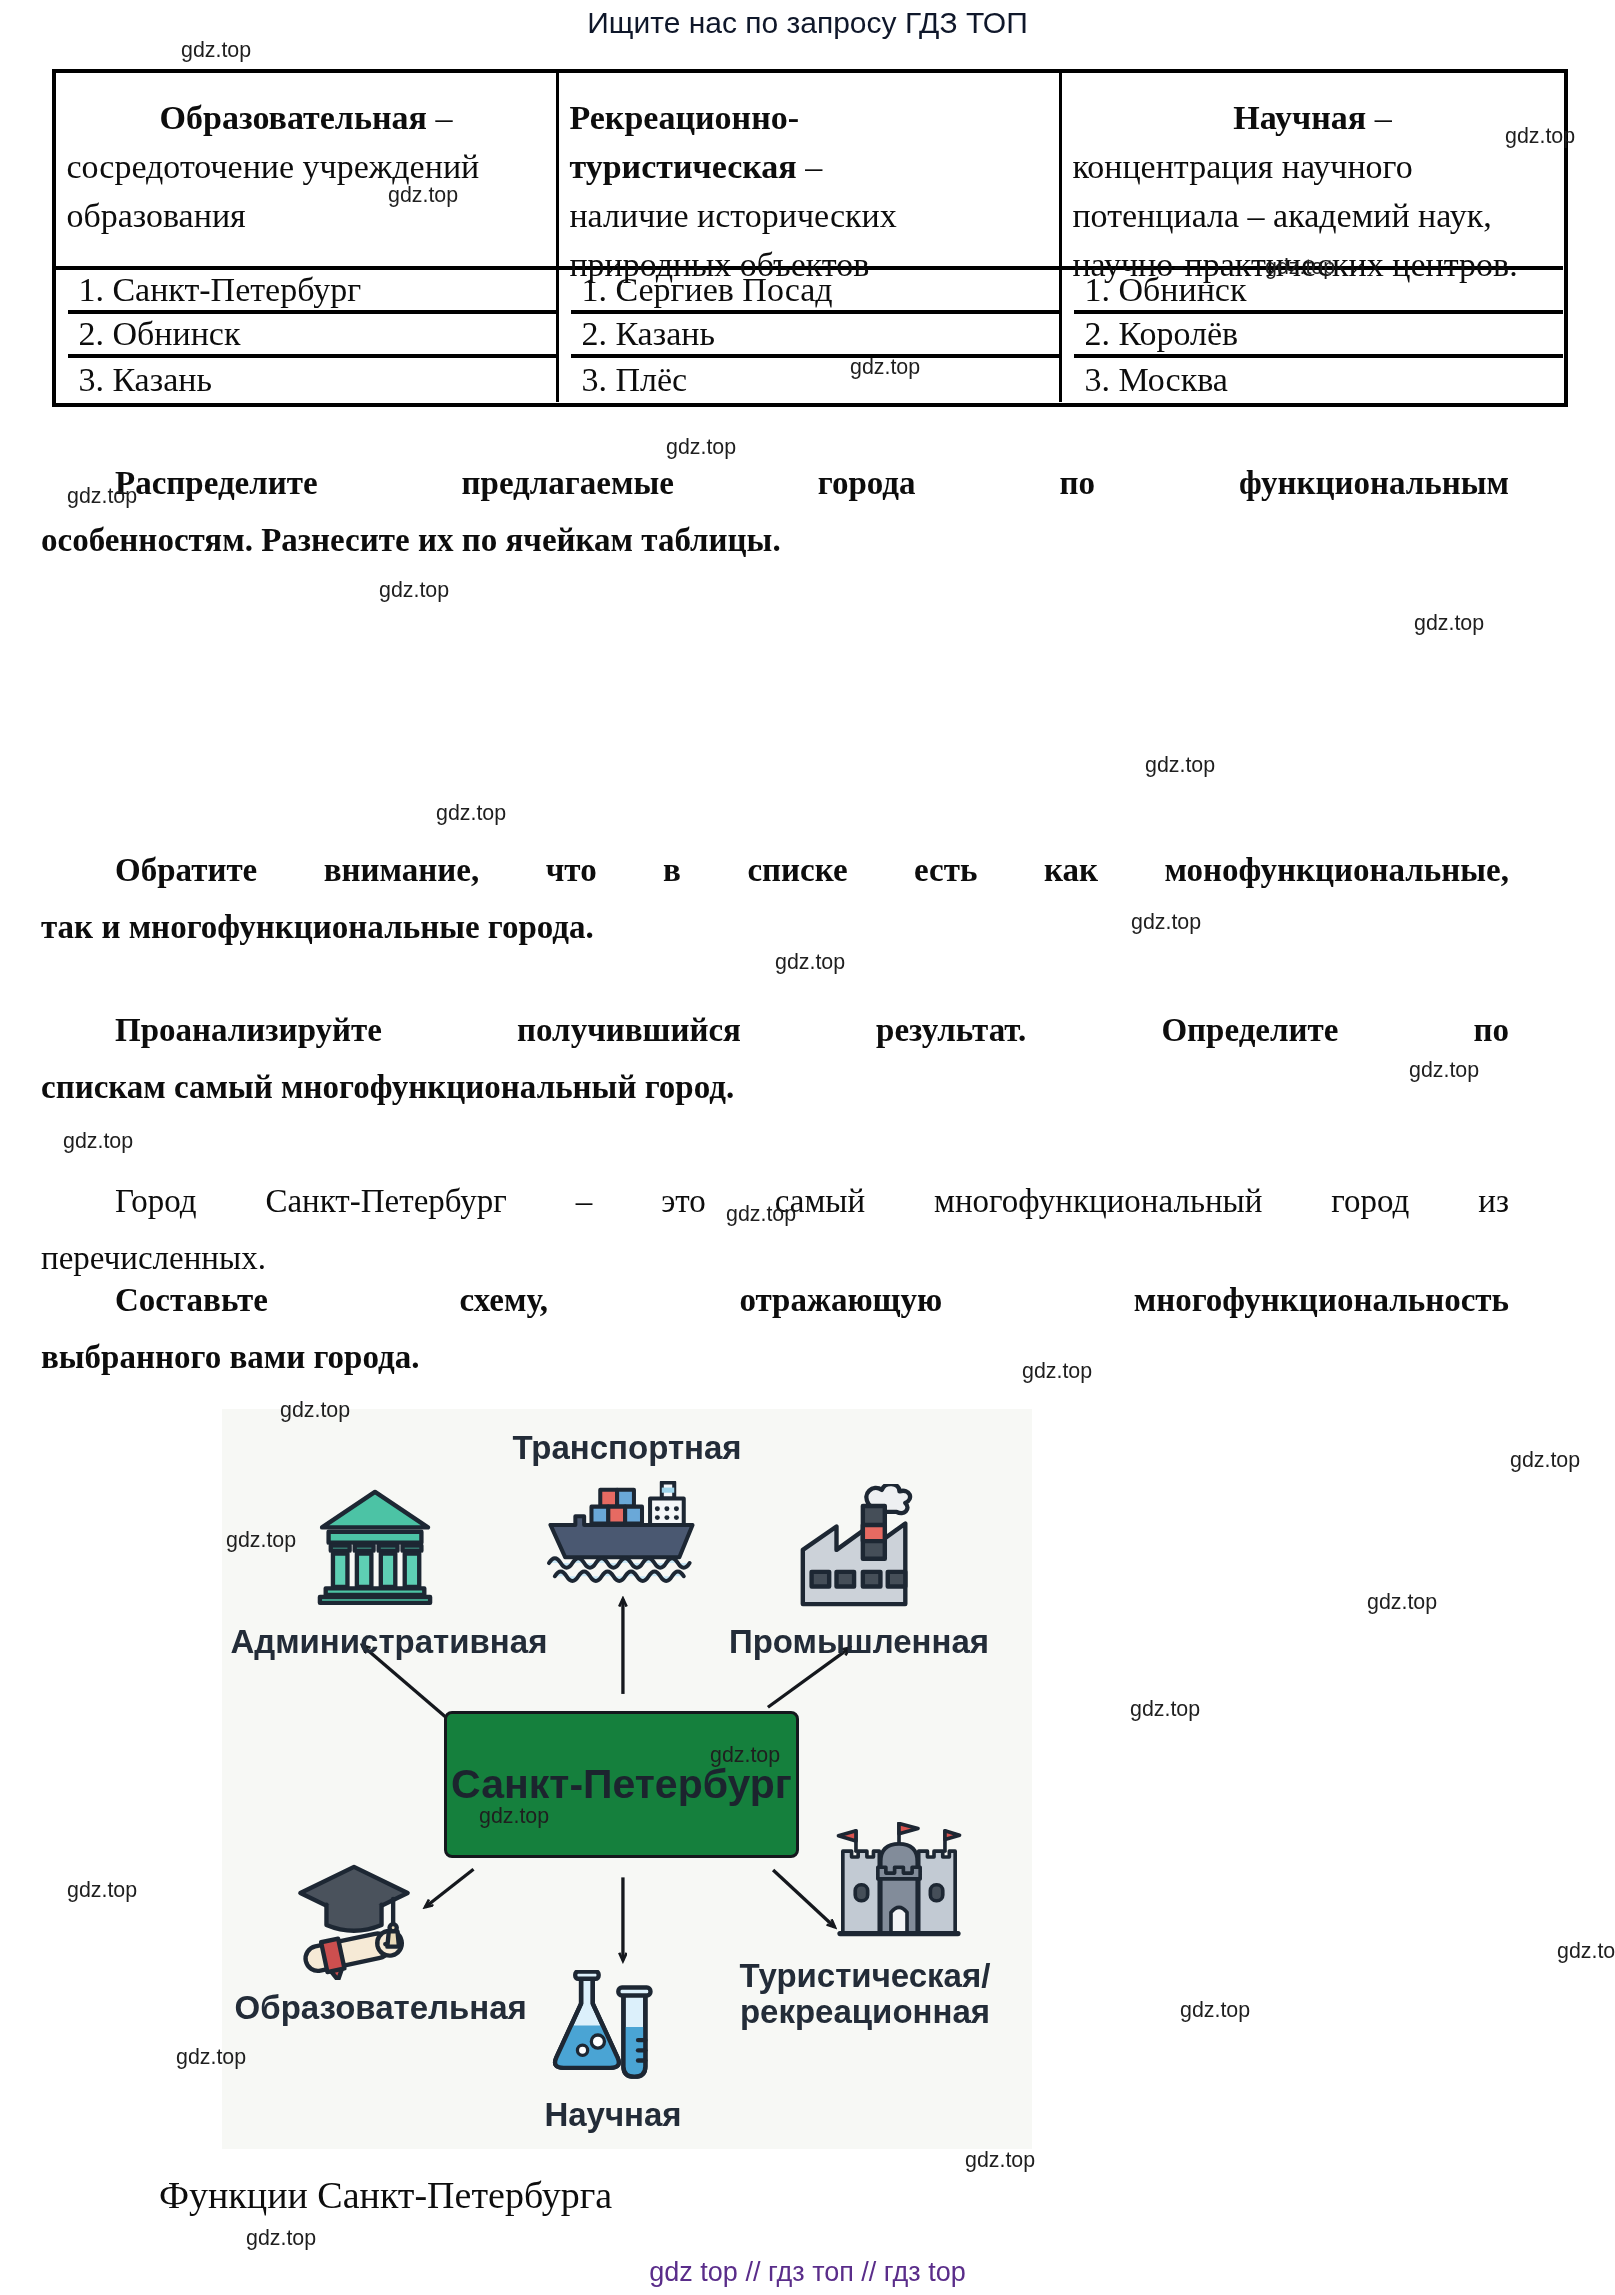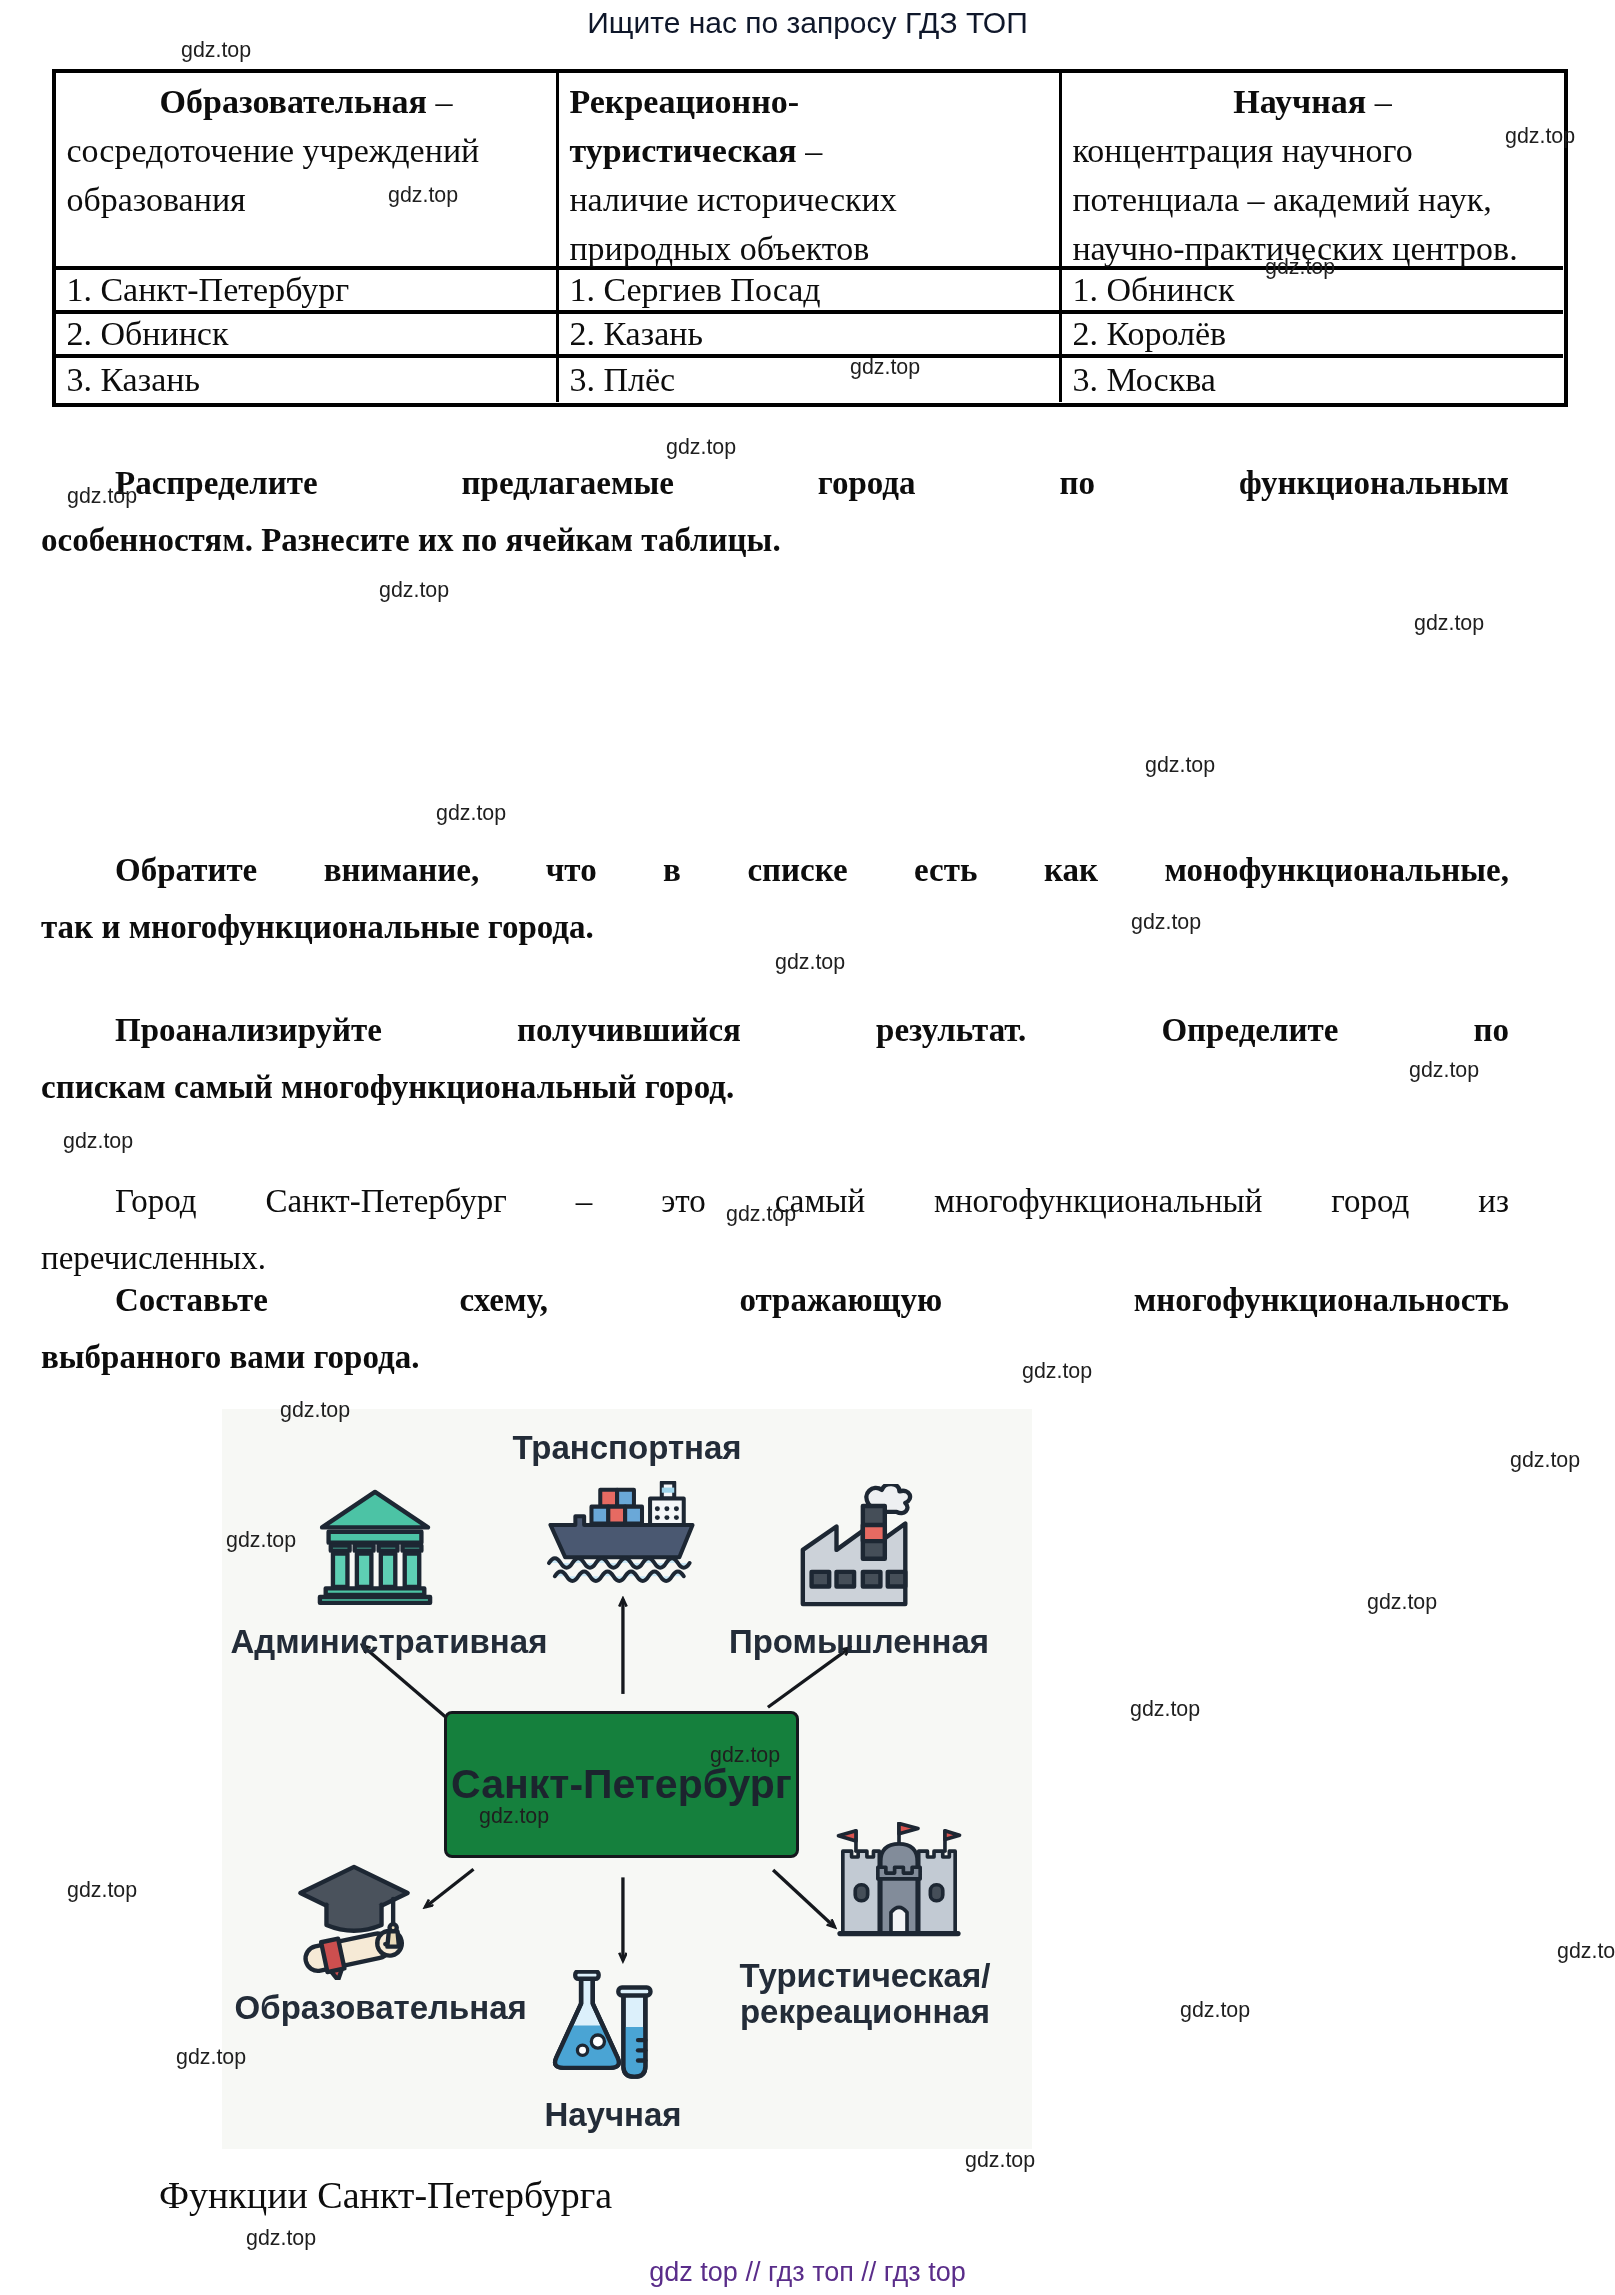--- a/index.html
+++ b/index.html
@@ -12,26 +12,26 @@
 
   
   .tbl{position:absolute;left:52px;top:69px;width:1516px;height:338px;box-sizing:border-box;
        display:grid;grid-template-columns:503px 503px 501px;grid-template-rows:197px 44px 44px 44px;
        border:4.4px solid #000;}
   .cell{box-sizing:border-box;border-right:3.7px solid #000;border-bottom:4.4px solid #000;
         font-size:34px;padding:0 10.4px;}
   .no-r{border-right:none;}
   .no-b{border-bottom:none;}
   .th{line-height:49px;padding-top:4.4px;}
-  .tt{display:block;text-align:center;font-weight:normal;}
+  .tt{display:block;text-align:center;font-weight:normal;margin-top:16px;}
   .tt b{font-weight:bold;}
   .tt-left{text-align:left;}
   .c2t{max-width:399px;}
   .th-desc{display:block;text-align:left;}
-  .td{display:flex;align-items:center;line-height:1;}
+  .td{display:flex;align-items:center;line-height:1;margin-left:12px;}
 
   
   .para{position:absolute;left:41px;width:1468px;margin:0;font-size:33px;line-height:57px;}
   .b{font-weight:bold;}
   .bi{font-weight:bold;font-style:italic;}
   .line{display:block;}
   .jl{text-align:justify;text-align-last:justify;}
   .ind{text-indent:74px;}
   #p1{top:455px;} #cities{top:620px;} #p2{top:842px;} #p3{top:1002px;} #p4{top:1173px;} #p5{top:1272px;}
 

